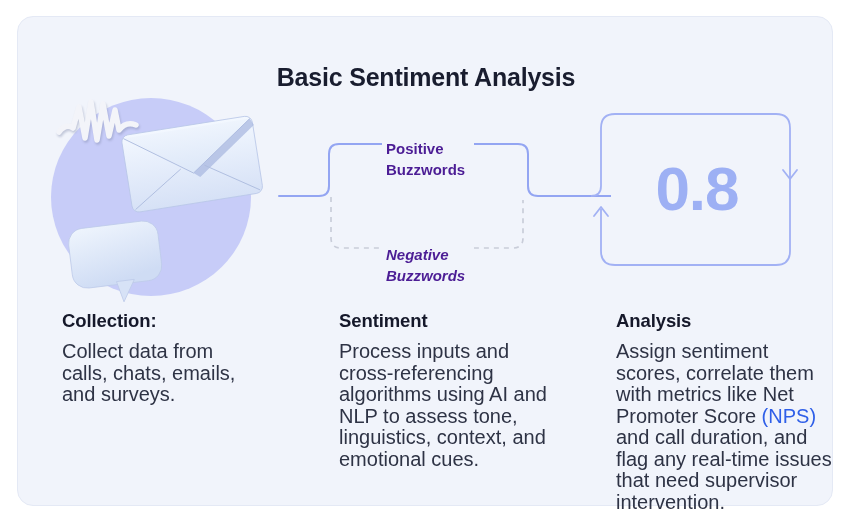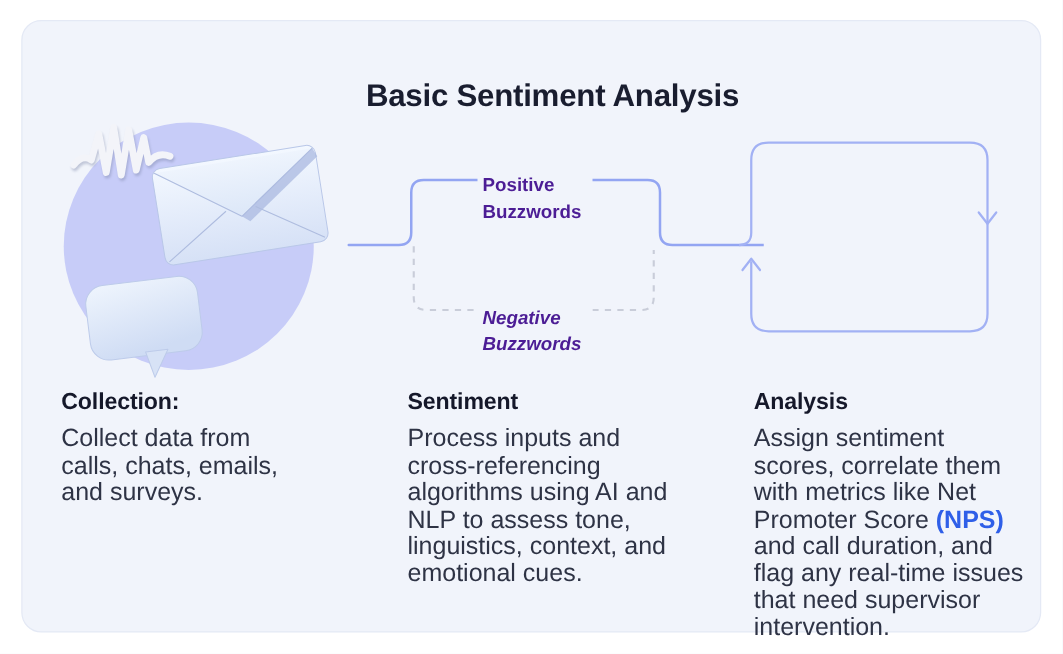--- a/index.html
+++ b/index.html
@@ -7,21 +7,21 @@
     width:850px;height:523px;background:#ffffff;overflow:hidden;position:relative;
     font-family:"Liberation Sans", sans-serif;
     -webkit-font-smoothing:antialiased;
   }
   .card{
     position:absolute;left:17px;top:16px;width:816px;height:490px;
     background:#f1f4fb;border:1px solid #e4e9f5;border-radius:16px;
     box-sizing:border-box;
   }
   .title{
-    position:absolute;left:16px;top:46px;width:816px;text-align:center;
+    position:absolute;left:0;top:46px;width:816px;text-align:center;
     font-size:25px;font-weight:700;color:#191d2f;letter-spacing:-0.2px;
   }
   
   .circle{
     position:absolute;left:33px;top:81px;width:200px;height:198px;border-radius:50%;
     background:#c7ccf8;
   }
   .illus{position:absolute;}
   .soundwave{left:36px;top:74px;width:92px;height:62px;}
   .envelope{left:100px;top:90px;width:150px;height:112px;}
@@ -34,32 +34,32 @@
   }
   .label-pos{left:364px;top:120px;}
   .label-neg{left:364px;top:226px;font-style:italic;}
   
   .loop-svg{position:absolute;left:573px;top:89px;width:220px;height:170px;}
   .score{
     position:absolute;left:585px;top:141px;width:188px;text-align:center;
     font-size:62px;line-height:62px;font-weight:800;color:#9db0f4;letter-spacing:-1px;
   }
   
-  .col{position:absolute;top:291px;}
+  .col{position:absolute;top:291px;margin-left:13px;}
   .col-1{left:31px;width:198px;}
   .col-2{left:308px;width:212px;}
   .col-3{left:585px;width:217px;}
   .col h3{
     margin:0 0 8px 0;font-size:18.5px;line-height:25px;font-weight:700;color:#15182a;
     letter-spacing:-0.1px;
   }
   .col p{
     margin:0;font-size:20px;line-height:21.5px;color:#2e3345;
   }
-  .nps{color:#2f5fe8;font-weight:700;}
+  .nps{color:#2f5fe8;font-weight:400;}
   svg{display:block;}
 </style>
 </head>
 <body>
 
 <div class="card">
 
   <div class="title">Basic Sentiment Analysis</div>
 
   <div>
@@ -107,20 +107,21 @@
     <path d="M8 95 H48 Q58 95 58 85 V53 Q58 43 68 43 H247 Q257 43 257 53 V85 Q257 95 267 95 H340" fill="none" stroke="#93a5f2" stroke-width="2" stroke-linecap="round"></path>
   </svg>
   <div class="flow-label label-pos">Positive Buzzwords</div>
   <div class="flow-label label-neg">Negative Buzzwords</div>
 
   <svg class="loop-svg" viewBox="0 0 220 170">
     <path d="M0 90 Q10 90 10 80 V22 Q10 8 24 8 H185 Q199 8 199 22 V145 Q199 159 185 159 H24 Q10 159 10 145 V103" fill="none" stroke="#a2b1f4" stroke-width="1.8"></path>
     <path d="M192 64 L199 73 L206 64" fill="none" stroke="#a2b1f4" stroke-width="1.8" stroke-linecap="round" stroke-linejoin="round"></path>
     <path d="M3 110 L10 101 L17 110" fill="none" stroke="#a2b1f4" stroke-width="1.8" stroke-linecap="round" stroke-linejoin="round"></path>
   </svg>
+  <div class="score">0.8</div>
 
   <div class="col col-1">
     <h3>Collection:</h3>
     <p>Collect data from calls, chats, emails, and surveys.</p>
   </div>
 
   <div class="col col-2">
     <h3>Sentiment</h3>
     <p>Process inputs and cross-referencing algorithms using AI and NLP to assess tone, linguistics, context, and emotional cues.</p>
   </div>

